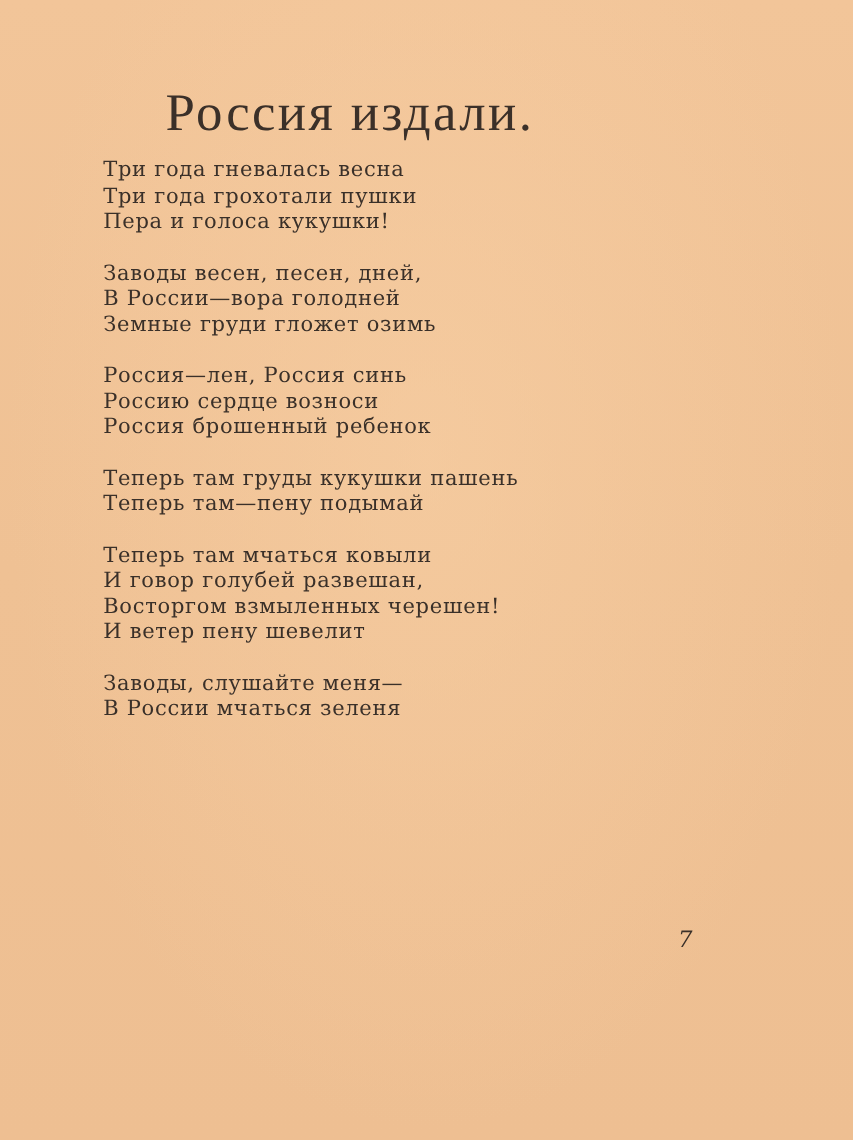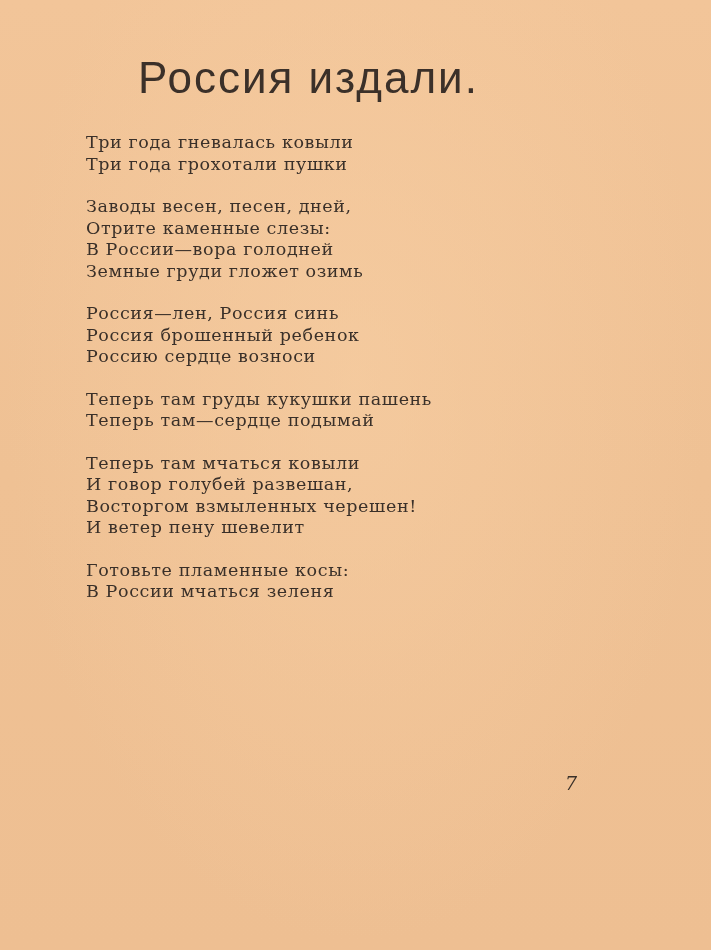--- a/index.html
+++ b/index.html
@@ -18,22 +18,22 @@
       left: 0; top: 0;
       width: 711px;
       height: 950px;
       background:
         radial-gradient(ellipse at 50% 40%, rgba(248,208,165,0.55) 0%, rgba(240,192,148,0) 70%),
         linear-gradient(180deg, #f2c599 0%, #efc194 50%, #eebf92 100%);
     }
     .title {
       position: absolute;
       left: 138px;
-      top: 50px;
-      font-family: Liberation Sans, sans-serif;
+      top: 66px;
+      font-family: Liberation Serif, serif;
       font-size: 44px;
       letter-spacing: 2px;
       color: #3b3029;
       white-space: nowrap;
       line-height: 56px;
     }
     .poem {
       position: absolute;
       left: 86px;
       top: 132px;
@@ -61,44 +61,44 @@
     }
   </style>
 </head>
 <body>
 
 <div class="page">
   <div class="title">Россия издали.</div>
 
   <div class="poem">
     <div class="stanza">
-      <div class="line">Три года гневалась ковыли</div>
+      <div class="line">Три года гневалась весна</div>
       <div class="line">Три года грохотали пушки</div>
+      <div class="line">Пера и голоса кукушки!</div>
     </div>
     <div class="stanza">
       <div class="line">Заводы весен, песен, дней,</div>
-      <div class="line">Отрите каменные слезы:</div>
       <div class="line">В России—вора голодней</div>
       <div class="line">Земные груди гложет озимь</div>
     </div>
     <div class="stanza">
       <div class="line">Россия—лен, Россия синь</div>
+      <div class="line">Россию сердце возноси</div>
       <div class="line">Россия брошенный ребенок</div>
-      <div class="line">Россию сердце возноси</div>
     </div>
     <div class="stanza">
       <div class="line">Теперь там груды кукушки пашень</div>
-      <div class="line">Теперь там—сердце подымай</div>
+      <div class="line">Теперь там—пену подымай</div>
     </div>
     <div class="stanza">
       <div class="line">Теперь там мчаться ковыли</div>
       <div class="line">И говор голубей развешан,</div>
       <div class="line">Восторгом взмыленных черешен!</div>
       <div class="line">И ветер пену шевелит</div>
     </div>
     <div class="stanza">
-      <div class="line">Готовьте пламенные косы:</div>
+      <div class="line">Заводы, слушайте меня—</div>
       <div class="line">В России мчаться зеленя</div>
     </div>
   </div>
 
   <div class="page-number">7</div>
 </div>
 
 </body></html>

